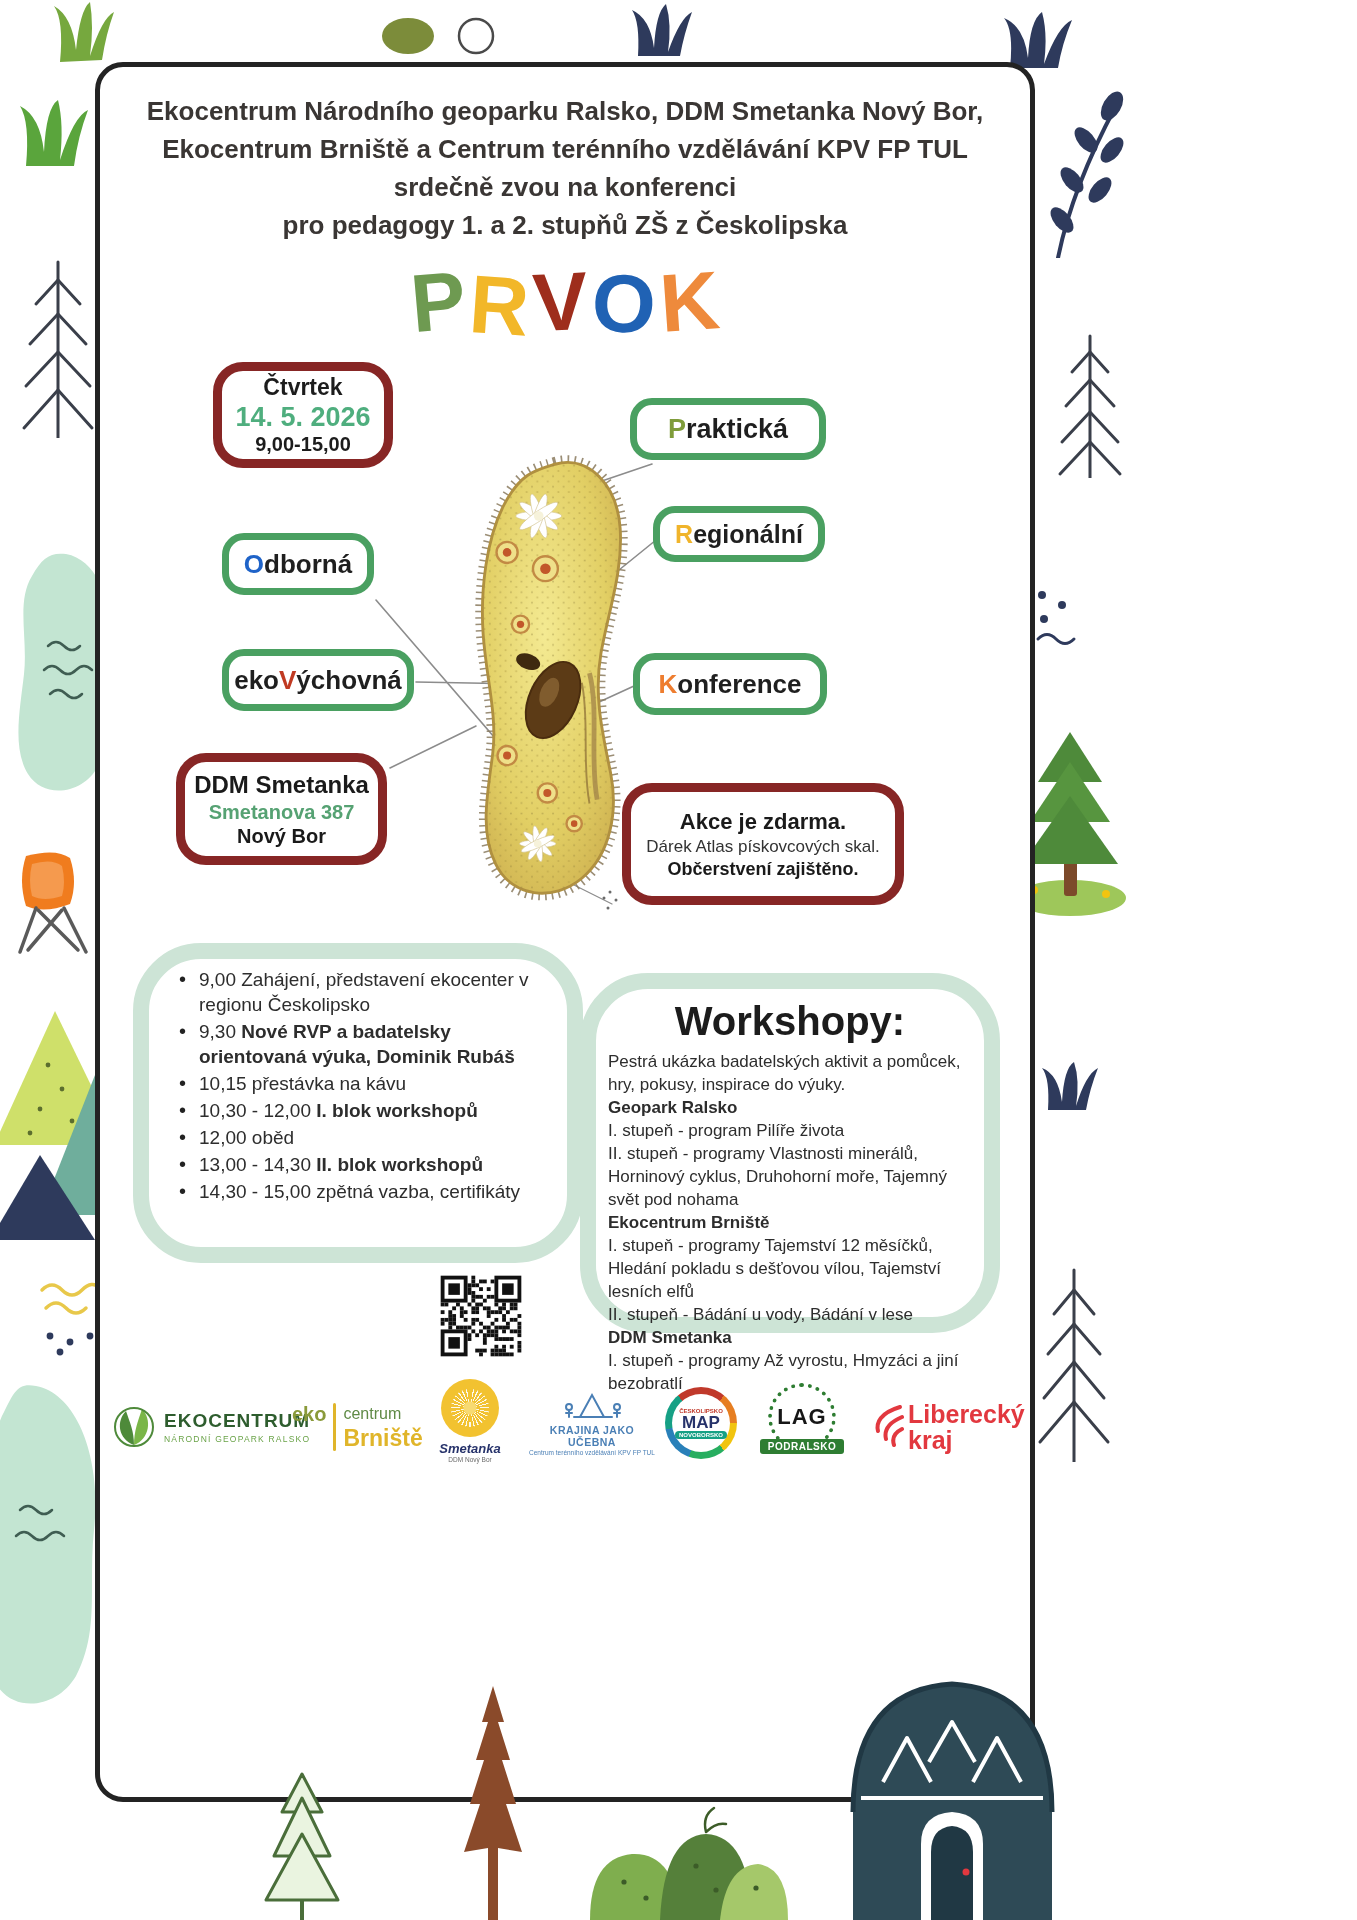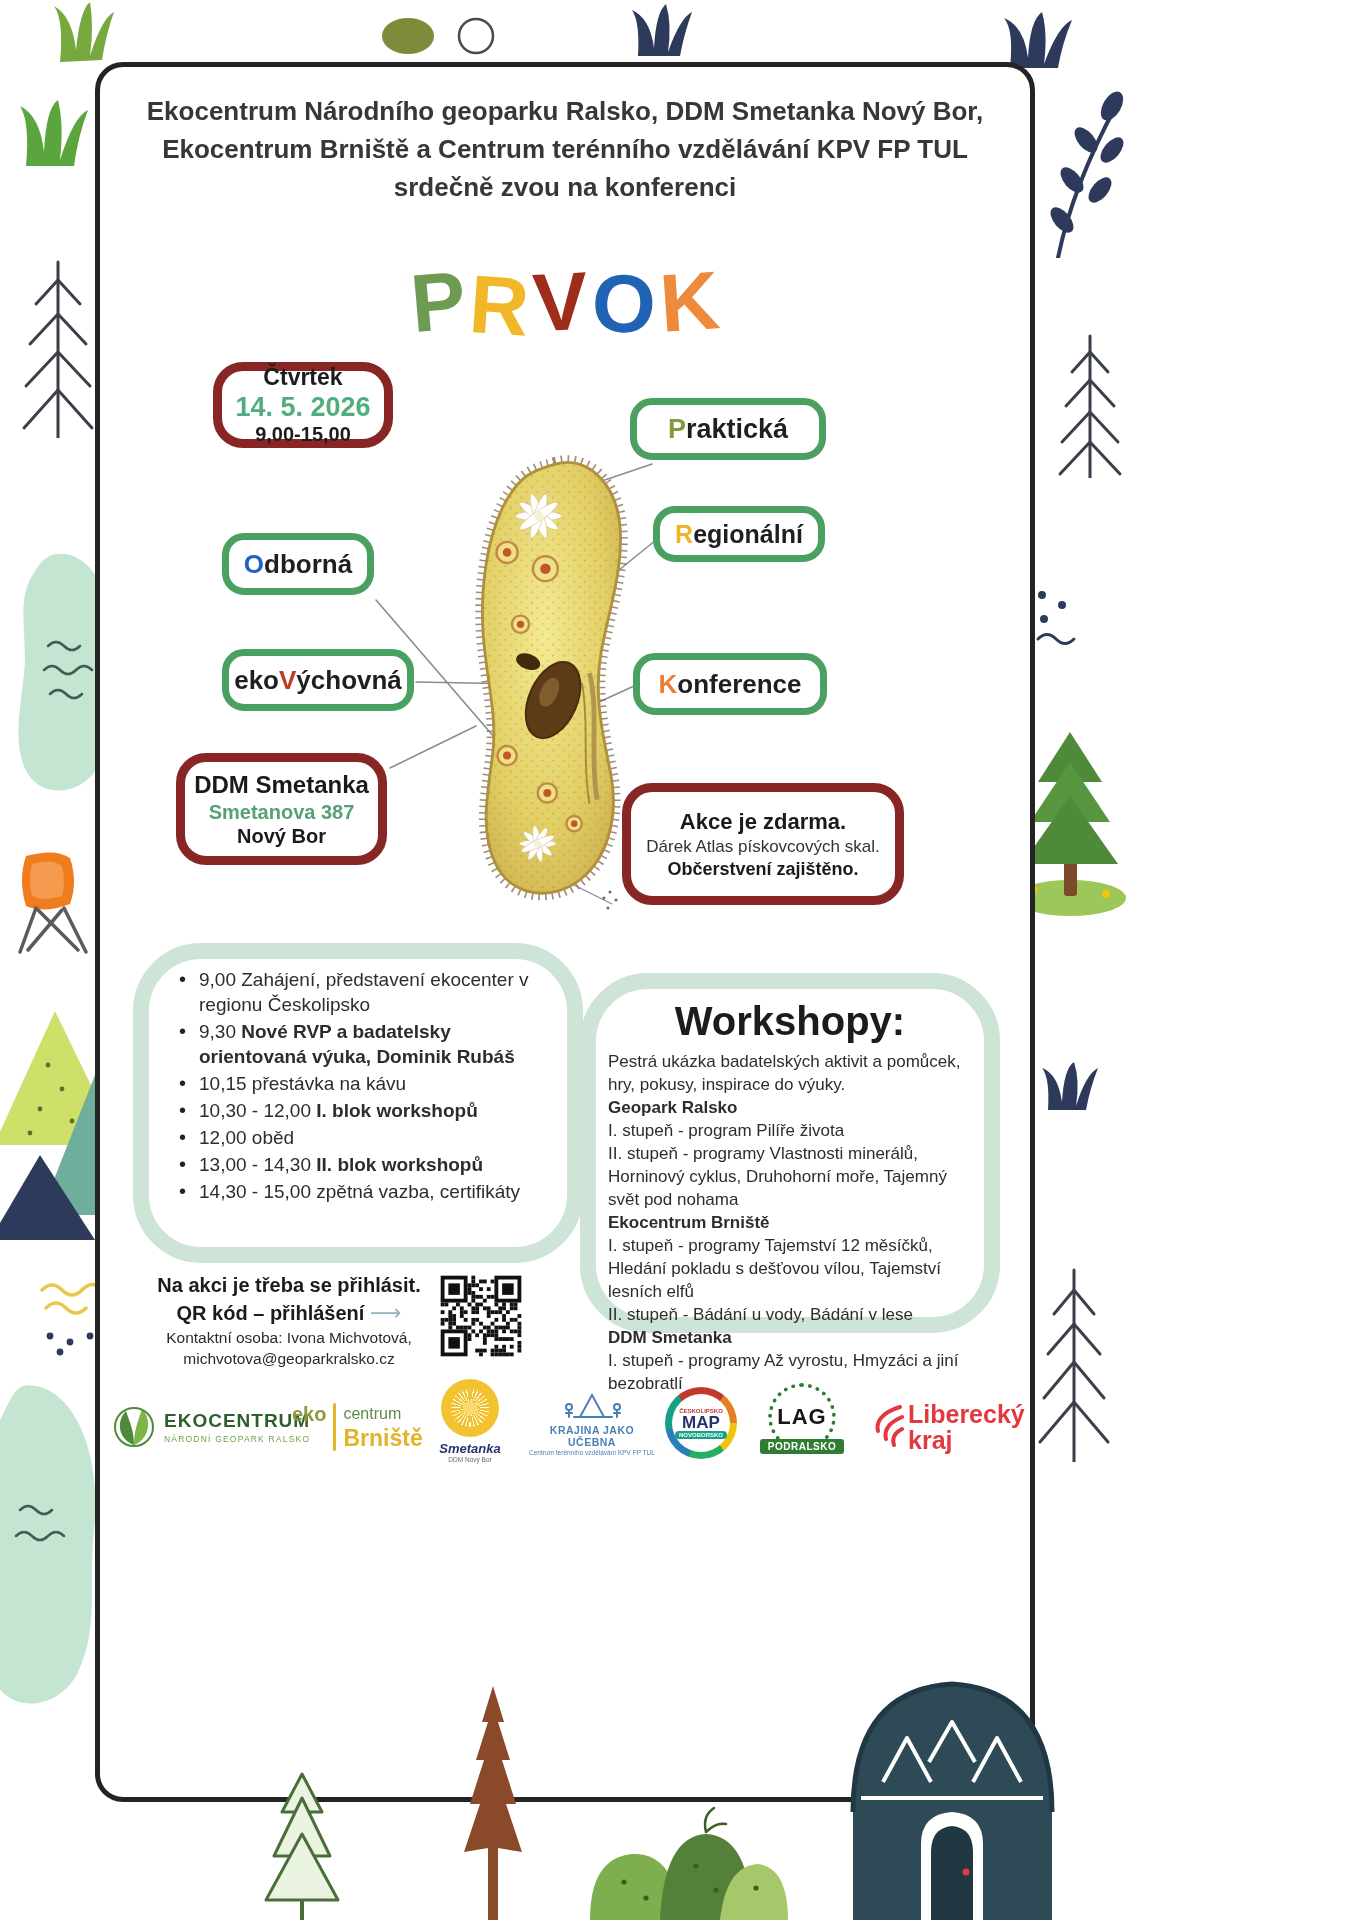--- a/index.html
+++ b/index.html
@@ -26,21 +26,21 @@
   .prvok .l4 { transform:rotate(-4deg); }
 
   
   .box-red { position:absolute; background:#fff; border:9px solid #872625; border-radius:30px;
              display:flex; flex-direction:column; align-items:center; justify-content:center;
              text-align:center; z-index:4; }
   .box-green { position:absolute; background:#fff; border:7px solid #4aa061; border-radius:22px;
                display:flex; align-items:center; justify-content:center; font-weight:700;
                color:#1f1f1f; z-index:4; white-space:nowrap; }
 
-  .date-box { left:213px; top:362px; width:180px; height:86px; }
+  .date-box { left:213px; top:362px; width:180px; height:106px; }
   .date-day  { font-size:23px; font-weight:700; color:#1c1c1c; }
   .date-date { font-size:27px; font-weight:700; color:#4fae7e; line-height:32px; }
   .date-time { font-size:20px; font-weight:700; color:#1c1c1c; }
 
   .lb-prakticka   { left:630px; top:398px; width:196px; height:62px; font-size:27px; }
   .lb-regionalni  { left:653px; top:506px; width:172px; height:56px; font-size:25px; }
   .lb-odborna     { left:222px; top:533px; width:152px; height:62px; font-size:26px; }
   .lb-ekovychovna { left:222px; top:649px; width:192px; height:62px; font-size:26px; }
   .lb-konference  { left:633px; top:653px; width:194px; height:62px; font-size:26px; }
 
@@ -267,20 +267,21 @@
       <line x1="35" y1="126" x2="35" y2="148"></line>
     </g>
   </svg>
 
   <div class="poster"></div>
 
   <div class="poster-header">
     <div>Ekocentrum Národního geoparku Ralsko, DDM Smetanka Nový Bor,</div>
     <div>Ekocentrum Brniště a Centrum terénního vzdělávání KPV FP TUL</div>
     <div>srdečně zvou na konferenci</div>
+    <div>pro pedagogy 1. a 2. stupňů ZŠ z Českolipska</div>
   </div>
 
   <div class="prvok">
       <span class="l0" style="color: rgb(110, 154, 81);">P</span>
       <span class="l1" style="color: rgb(242, 183, 41);">R</span>
       <span class="l2" style="color: rgb(158, 45, 28);">V</span>
       <span class="l3" style="color: rgb(32, 98, 180);">O</span>
       <span class="l4" style="color: rgb(238, 138, 60);">K</span>
     </div>
 
@@ -427,29 +428,20 @@
         <div>I. stupeň - program Pilíře života</div>
         <div>II. stupeň - programy Vlastnosti minerálů, Horninový cyklus, Druhohorní moře, Tajemný svět pod nohama</div>
         <div style="font-weight: 700;">Ekocentrum Brniště</div>
         <div>I. stupeň - programy Tajemství 12 měsíčků, Hledání pokladu s dešťovou vílou, Tajemství lesních elfů</div>
         <div>II. stupeň -  Bádání u vody, Bádání v lese</div>
         <div style="font-weight: 700;">DDM Smetanka</div>
         <div>I. stupeň - programy Až vyrostu, Hmyzáci a jiní bezobratlí</div>
       </div>
   </div>
 
-  <div class="signup">
-    <div class="signup-l1">Na akci je třeba se přihlásit.</div>
-    <div class="signup-l2">
-      <span>QR kód – přihlášení</span>
-      <span class="signup-arrow">⟶</span>
-    </div>
-    <div class="signup-c">Kontaktní osoba: Ivona Michvotová,</div>
-    <div class="signup-c">michvotova@geoparkralsko.cz</div>
-  </div>
   <svg class="qr" id="qr-svg" viewBox="0 0 25 25">
       <rect width="25" height="25" fill="#fff"></rect>
       <rect x="10" y="2" width="1" height="1" fill="#111"></rect>
       <rect x="10" y="3" width="1" height="1" fill="#111"></rect>
       <rect x="12" y="3" width="1" height="1" fill="#111"></rect>
       <rect x="13" y="3" width="1" height="1" fill="#111"></rect>
       <rect x="15" y="3" width="1" height="1" fill="#111"></rect>
       <rect x="9" y="4" width="1" height="1" fill="#111"></rect>
       <rect x="10" y="4" width="1" height="1" fill="#111"></rect>
       <rect x="11" y="4" width="1" height="1" fill="#111"></rect>

